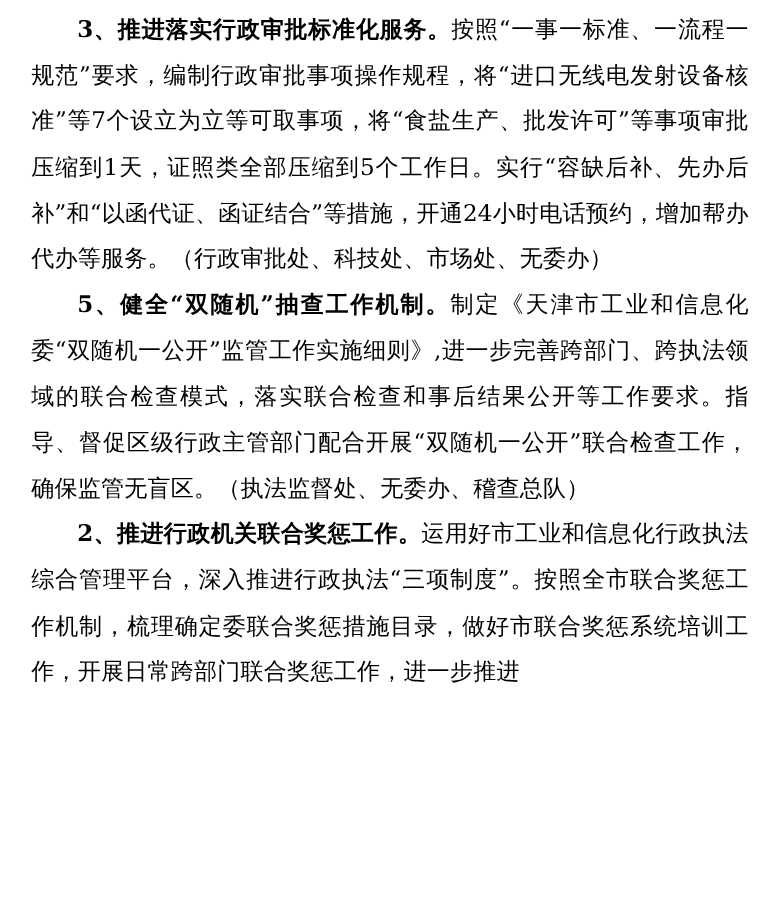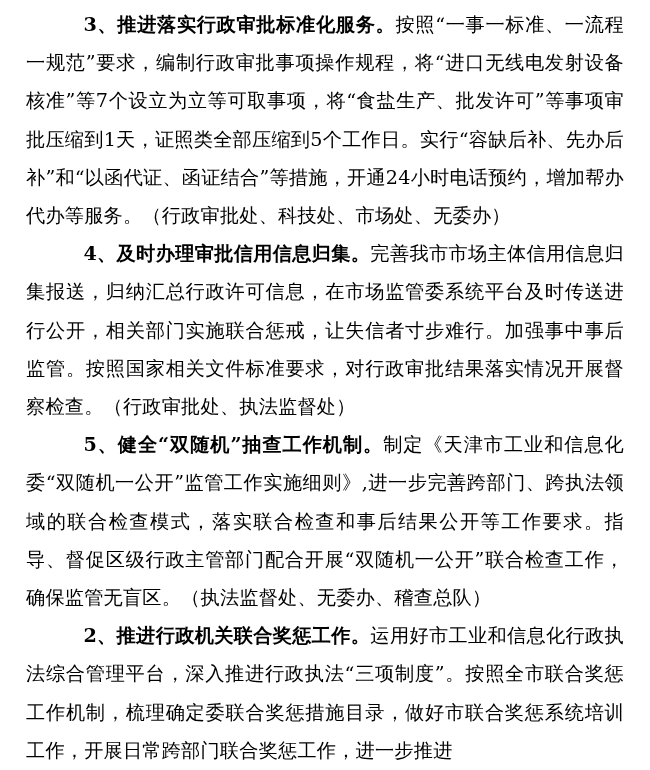--- a/index.html
+++ b/index.html
@@ -29,42 +29,38 @@
     text-indent: 2em;
     margin: 0;
     letter-spacing: 0.2px;
   }
   .para.heading-para {
     
   }
   
   .lead {
     font-weight: bold;
-    margin-left: 19px;
   }
   .tail {
     font-weight: normal;
   }
   .para .normal {
     font-weight: normal;
   }
 </style>
 </head>
 <body>
 
 <div id="page">
 
   <p class="para">
     <span class="lead">3、推进落实行政审批标准化服务。</span><span class="normal">按照“一事一标准、一流程一规范”要求，编制行政审批事项操作规程，将“进口无线电发射设备核准”等7个设立为立等可取事项，将“食盐生产、批发许可”等事项审批压缩到1天，证照类全部压缩到5个工作日。实行“容缺后补、先办后补”和“以函代证、函证结合”等措施，开通24小时电话预约，增加帮办代办等服务。</span><span class="tail">（行政审批处、科技处、市场处、无委办）</span>
   </p>
 
 
-  <p class="para">
-    <span class="lead">4、及时办理审批信用信息归集。</span><span class="normal">完善我市市场主体信用信息归集报送，归纳汇总行政许可信息，在市场监管委系统平台及时传送进行公开，相关部门实施联合惩戒，让失信者寸步难行。加强事中事后监管。按照国家相关文件标准要求，对行政审批结果落实情况开展督察检查。</span><span class="tail">（行政审批处、执法监督处）</span>
-  </p>
 
   <p class="para">
     <span class="lead">5、健全“双随机”抽查工作机制。</span><span class="normal">制定《天津市工业和信息化委“双随机一公开”监管工作实施细则》,进一步完善跨部门、跨执法领域的联合检查模式，落实联合检查和事后结果公开等工作要求。指导、督促区级行政主管部门配合开展“双随机一公开”联合检查工作，确保监管无盲区。</span><span class="tail">（执法监督处、无委办、稽查总队）</span>
   </p>
 
   <p class="para">
     <span class="lead">2、推进行政机关联合奖惩工作。</span><span class="normal">运用好市工业和信息化行政执法综合管理平台，深入推进行政执法“三项制度”。按照全市联合奖惩工作机制，梳理确定委联合奖惩措施目录，做好市联合奖惩系统培训工作，开展日常跨部门联合奖惩工作，进一步推进</span>
   </p>
 
 </div>

